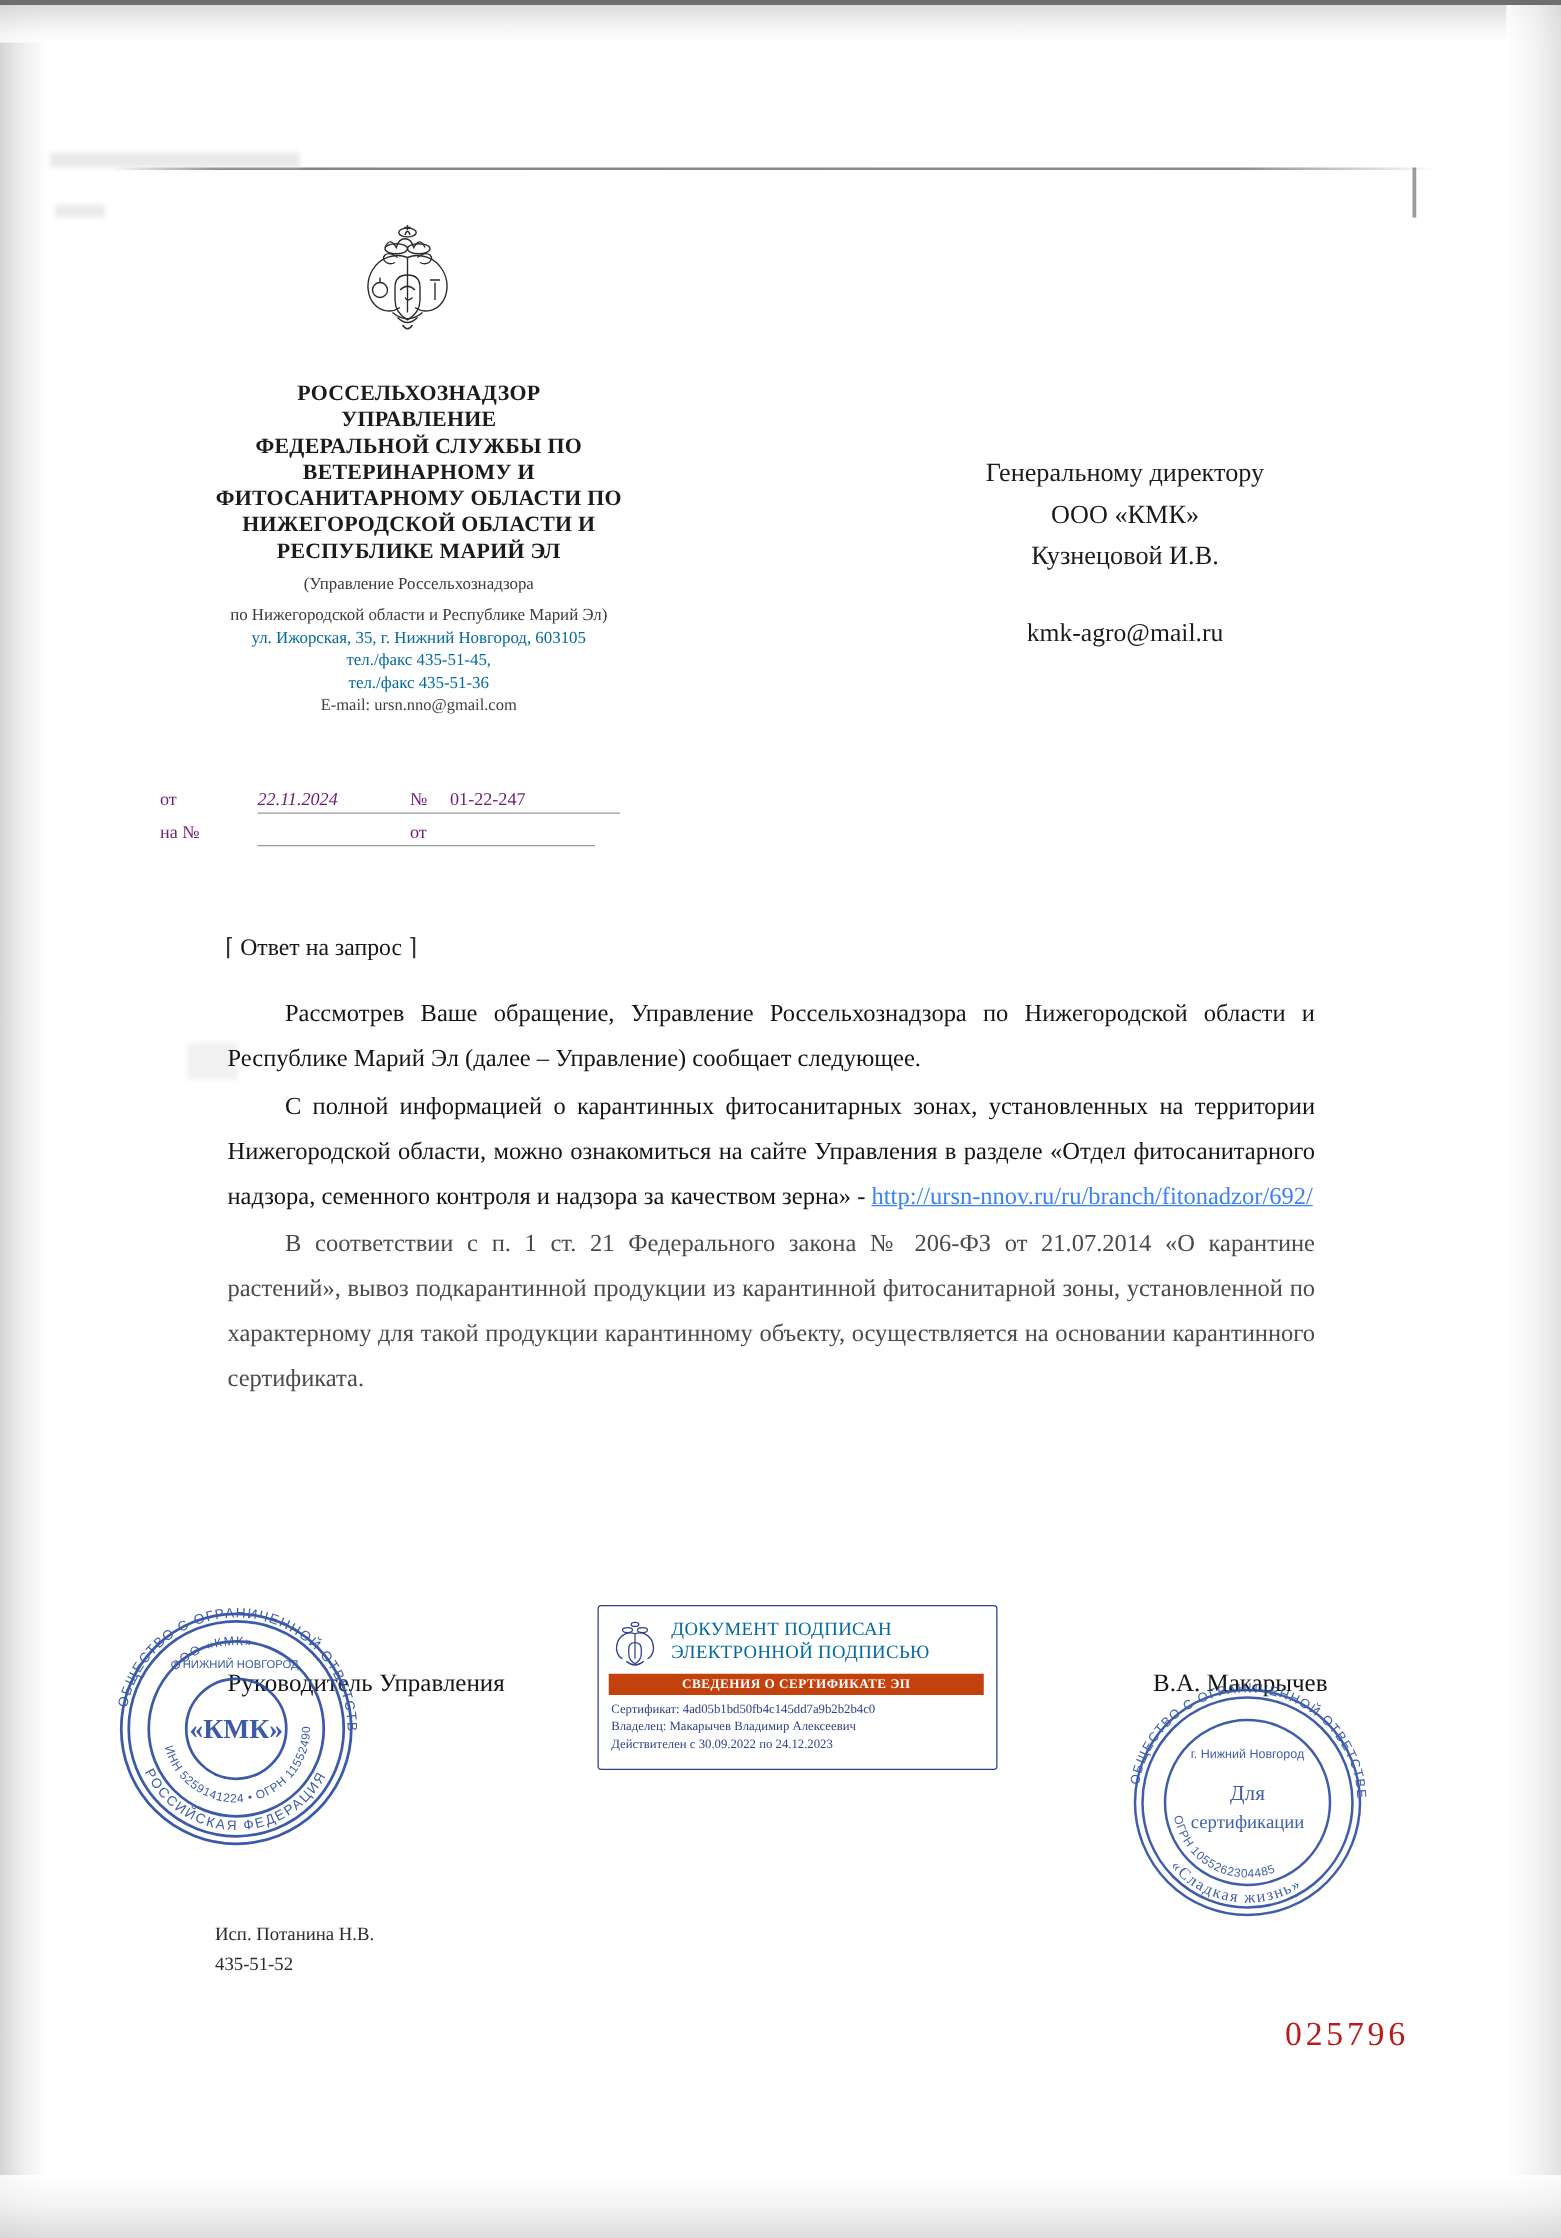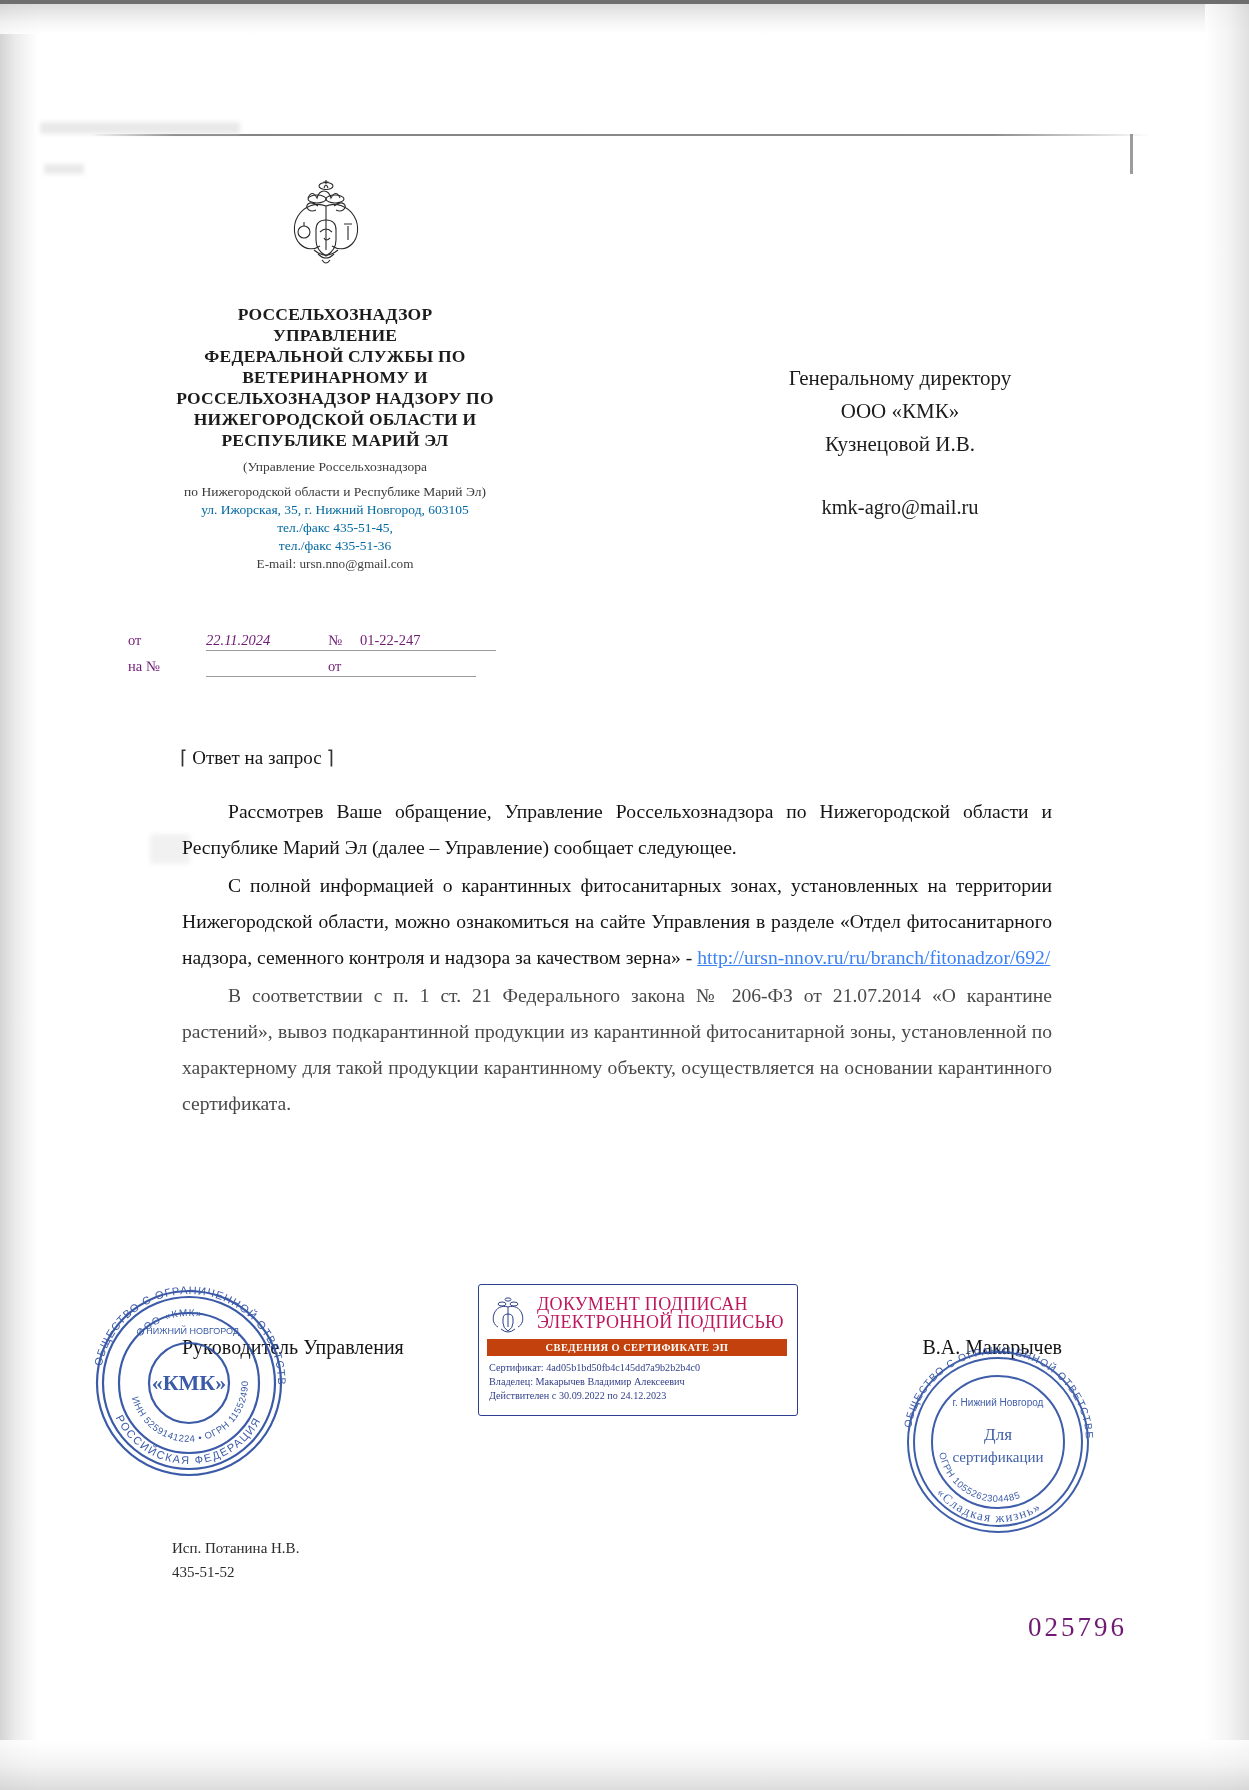--- a/index.html
+++ b/index.html
@@ -228,23 +228,23 @@
     left: 12px;
     top: 10px;
     width: 34px;
     height: 42px;
   }
   .esign-title {
     position: absolute;
     left: 58px;
     top: 10px;
     width: 250px;
-    font-size: 18px;
+    font-size: 15px;
     line-height: 18px;
-    color: #be185d;
+    color: #0369a1;
     letter-spacing: .3px;
   }
   .esign-band {
     position: absolute;
     left: 8px;
     top: 54px;
     width: 300px;
     height: 17px;
     background: #c2410c;
     color: #ffffff;
@@ -276,21 +276,21 @@
     filter: blur(.15px);
   }
 
   
   .docnum {
     position: absolute;
     right: 122px;
     top: 1608px;
     font-size: 27px;
     letter-spacing: 3px;
-    color: #701a75;
+    color: #b91c1c;
   }
 
   
   .stamp {
     position: absolute;
     color: #2b4da0;
   }
   .stamp svg { display: block; }
 
   .stamp-left { left: 78px; top: 1268px; width: 222px; height: 222px; opacity: .92; }
@@ -341,21 +341,21 @@
         <path d="M68 54 v14 M64 52 h8"></path>
       </g>
     </svg>
   </div>
 
   <div class="letterhead">
     <div class="lh-title">РОССЕЛЬХОЗНАДЗОР</div>
     <div class="lh-title">УПРАВЛЕНИЕ</div>
     <div class="lh-title">ФЕДЕРАЛЬНОЙ СЛУЖБЫ ПО</div>
     <div class="lh-title">ВЕТЕРИНАРНОМУ И</div>
-    <div class="lh-title">РОССЕЛЬХОЗНАДЗОР НАДЗОРУ ПО</div>
+    <div class="lh-title">ФИТОСАНИТАРНОМУ ОБЛАСТИ ПО</div>
     <div class="lh-title">НИЖЕГОРОДСКОЙ ОБЛАСТИ И</div>
     <div class="lh-title">РЕСПУБЛИКЕ МАРИЙ ЭЛ</div>
     <div class="lh-sub">(Управление Россельхознадзора</div>
     <div class="lh-sub">по Нижегородской области и Республике Марий Эл)</div>
     <div class="lh-addr">ул. Ижорская, 35, г. Нижний Новгород, 603105</div>
     <div class="lh-addr">тел./факс 435-51-45,</div>
     <div class="lh-addr">тел./факс 435-51-36</div>
     <div class="lh-mail">E-mail: ursn.nno@gmail.com</div>
   </div>
 

